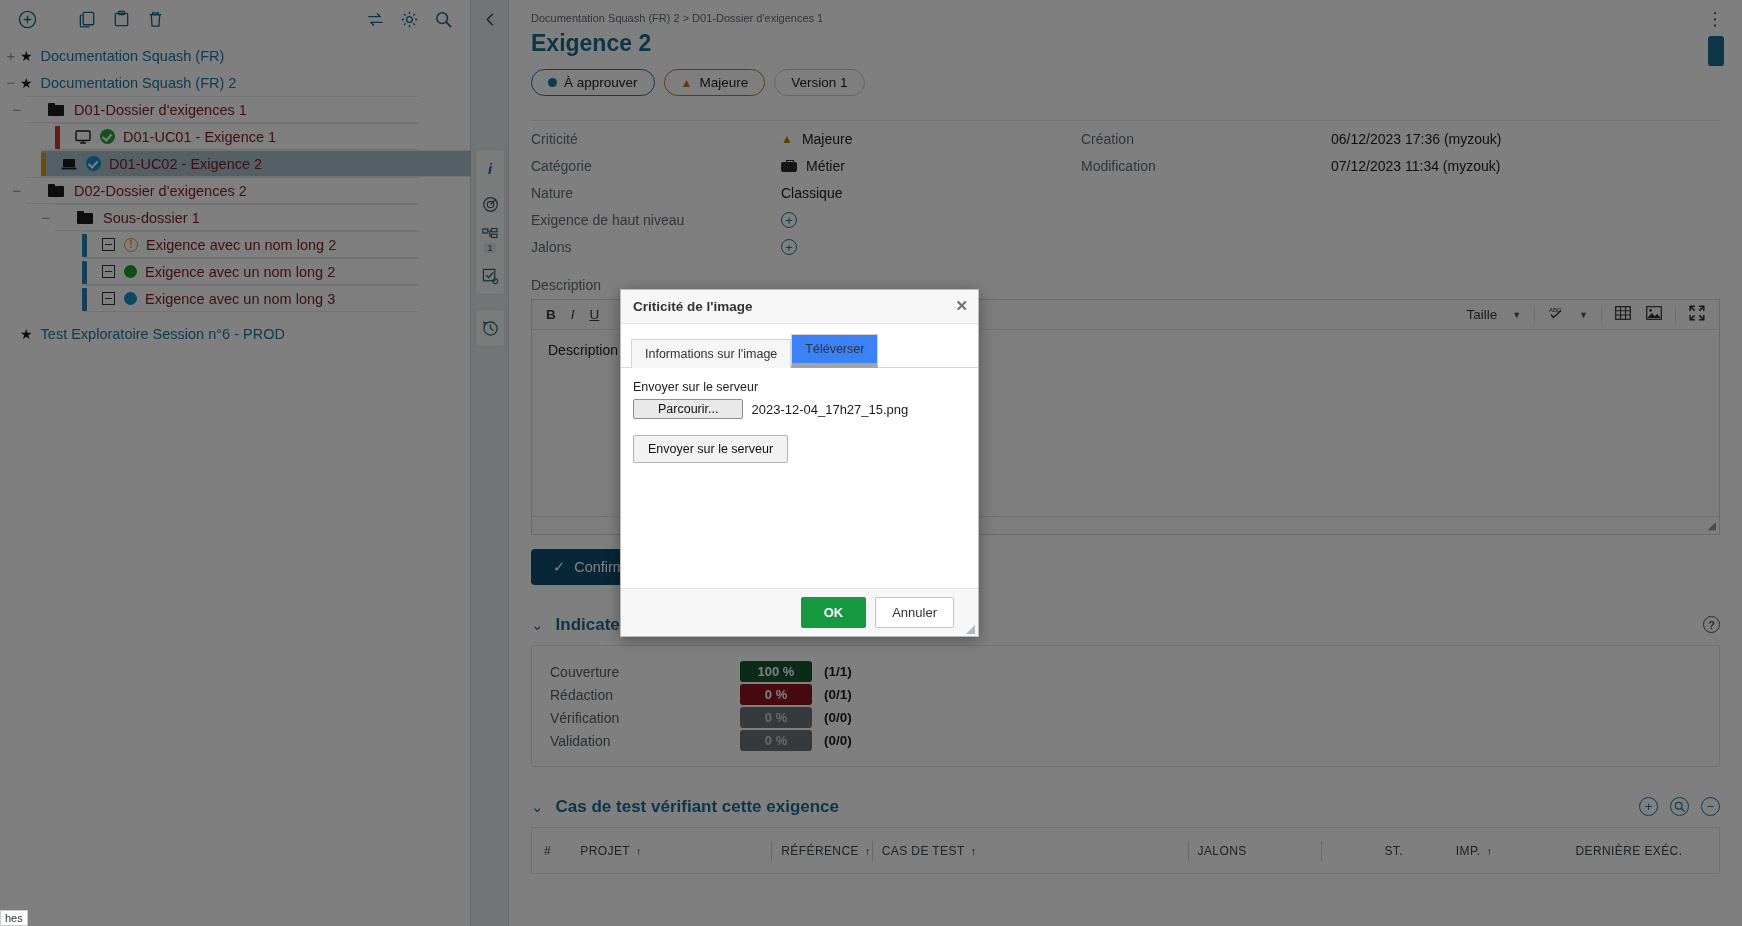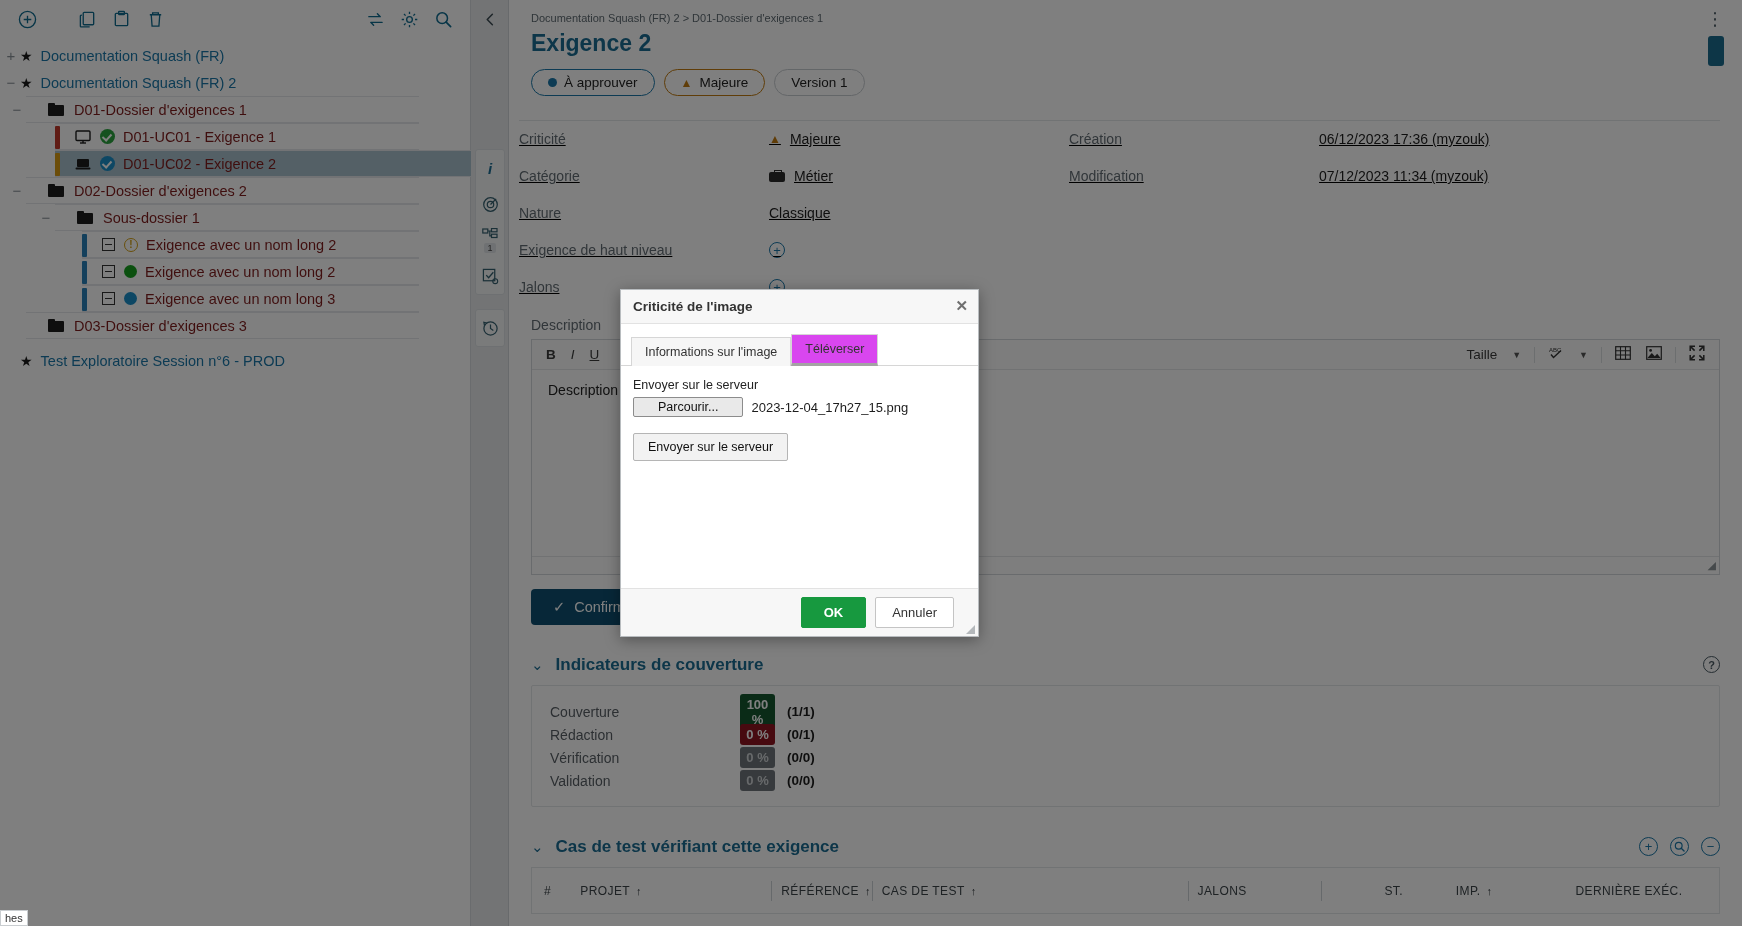--- a/index.html
+++ b/index.html
@@ -151,28 +151,27 @@
     position: absolute; right: 16px; top: 8px;
     color: #4a5a63; font-size: 18px; letter-spacing: 2px; cursor: pointer;
   }
   .pen-badge {
     position: absolute; right: 18px; top: 36px;
     width: 16px; height: 30px; background: #1b6c8f; border-radius: 3px;
   }
 
   
   .props {
-    margin: 24px 22px 0 10px;
+    margin: 24px 22px 0 22px;
     border-top: 1px solid #e3e6e8;
     padding-top: 10px;
     display: grid;
     grid-template-columns: 250px 300px 250px 330px;
-    row-gap: 21px;
+    row-gap: 11px;
     font-size: 14px;
-    text-decoration: underline;
   }
   .p-label { color: #636d74; }
   .p-value { color: #1d1d1d; display: flex; align-items: center; gap: 9px; }
   .plus-circle {
     width: 16px; height: 16px; border-radius: 50%;
     border: 1.6px solid #1a77a8; color: #1a77a8;
     display: inline-flex; align-items: center; justify-content: center;
     font-size: 13px; line-height: 1; cursor: pointer;
   }
   .brief-ico { width: 16px; height: 12px; position: relative; display:inline-block; }
@@ -227,21 +226,21 @@
     cursor: pointer;
   }
   .panel {
     margin: 10px 22px 0 22px;
     border: 1px solid #e3e6e8; border-radius: 2px;
     padding: 14px 18px;
   }
   .cov-row { display: flex; align-items: center; height: 23px; font-size: 14px; }
   .cov-name { width: 190px; color: #585f65; }
   .cov-badge {
-    width: 35px; text-align: center; color: #fff;
+    width: 72px; text-align: center; color: #fff;
     font-size: 13px; font-weight: bold; border-radius: 3px; padding: 3px 0;
   }
   .cov-frac { margin-left: 12px; font-size: 13.5px; font-weight: bold; color: #1d1d1d; }
 
   .sec-actions { position: absolute; right: 0; top: 0; display: flex; gap: 12px; }
   .sa-ico {
     width: 19px; height: 19px; border-radius: 50%;
     border: 1.6px solid #1a77a8; color: #1a77a8;
     display: inline-flex; align-items: center; justify-content: center;
     font-size: 13px; cursor: pointer; font-weight: normal;
@@ -295,21 +294,21 @@
     padding: 10px 10px 0 10px;
     border-bottom: 1px solid #d6d6d6;
     background: #fff;
   }
   .dtab {
     padding: 7px 13px; font-size: 12.5px;
     border: 1px solid #d6d6d6; border-bottom: none;
     background: #f6f6f6; color: #333; cursor: pointer;
     margin-bottom: -1px;
   }
-  .dtab.active { background: #d946ef; border-bottom: 3px solid #a3a3a3; }
+  .dtab.active { background: #3b82f6; border-bottom: 5px solid #a3a3a3; }
   .dlg-body { padding: 12px 12px 0 12px; height: 212px; }
   .field-label { font-size: 12.5px; color: #222; margin-bottom: 5px; }
   .file-row { display: flex; align-items: center; gap: 8px; }
   .browse-btn {
     font-family: "Liberation Sans", sans-serif;
     font-size: 12.5px; padding: 2px 24px;
     background: #e9e9e9; border: 1px solid #8c8c8c; border-radius: 2px;
     color: #111; cursor: pointer;
   }
   .file-name { font-size: 13px; color: #1d1d1d; }
@@ -433,21 +432,21 @@
           <svg width="16" height="14" viewBox="0 0 16 14">
               <rect x="1" y="1" width="14" height="9.5" rx="1" fill="none" stroke="#1d1d1d" stroke-width="1.4"></rect>
               <path d="M5 13h6" stroke="#1d1d1d" stroke-width="1.4"></path>
               <path d="M8 10.5v2.5" stroke="#1d1d1d" stroke-width="1.4"></path>
             </svg>
         </span>
         <span class="check-ico" style="background:#2aa33f"></span>
         <span class="lbl-dark">D01-UC01 - Exigence 1</span>
       </div>
 
-      <div class="tnode row-box selected-row" style="padding-left:20px; margin-left:55px; width:436px; position:relative">
+      <div class="tnode row-box selected-row" style="padding-left:20px; margin-left:41px; width:436px; position:relative">
         <span class="colorbar" style="background:#d89a12"></span>
         <span class="mon-ico">
           <svg width="16" height="14" viewBox="0 0 16 14">
               <rect x="2" y="2" width="12" height="8" rx="1" fill="#1d1d1d"></rect>
               <rect x="0.5" y="10.5" width="15" height="2" rx="1" fill="#1d1d1d"></rect>
             </svg>
         </span>
         <span class="check-ico" style="background:#1a8fc8"></span>
         <span class="lbl-dark">D01-UC02 - Exigence 2</span>
       </div>
@@ -478,24 +477,20 @@
         <span class="lbl-dark">Exigence avec un nom long 2</span>
       </div>
 
       <div class="tnode row-box" style="padding-left:20px; margin-left:82px; width:337px; position:relative">
         <span class="colorbar" style="background:#2980b9"></span>
         <span class="sq-ico"></span>
         <span class="dot" style="background:#1a8fc8"></span>
         <span class="lbl-dark">Exigence avec un nom long 3</span>
       </div>
 
-      <div class="tnode row-box" style="padding-left:22px; margin-left:26px; width:393px">
-        <span class="folder-ico"></span>
-        <span class="lbl-dark">D03-Dossier d'exigences 3</span>
-      </div>
 
       <div class="tnode" style="padding-left:2px; margin-top:8px">
         <span class="toggle"></span>
         <span class="star">★</span>
         <span class="lbl-link">Test Exploratoire Session n°6 - PROD</span>
       </div>
 
     </div>
   </div>
 

